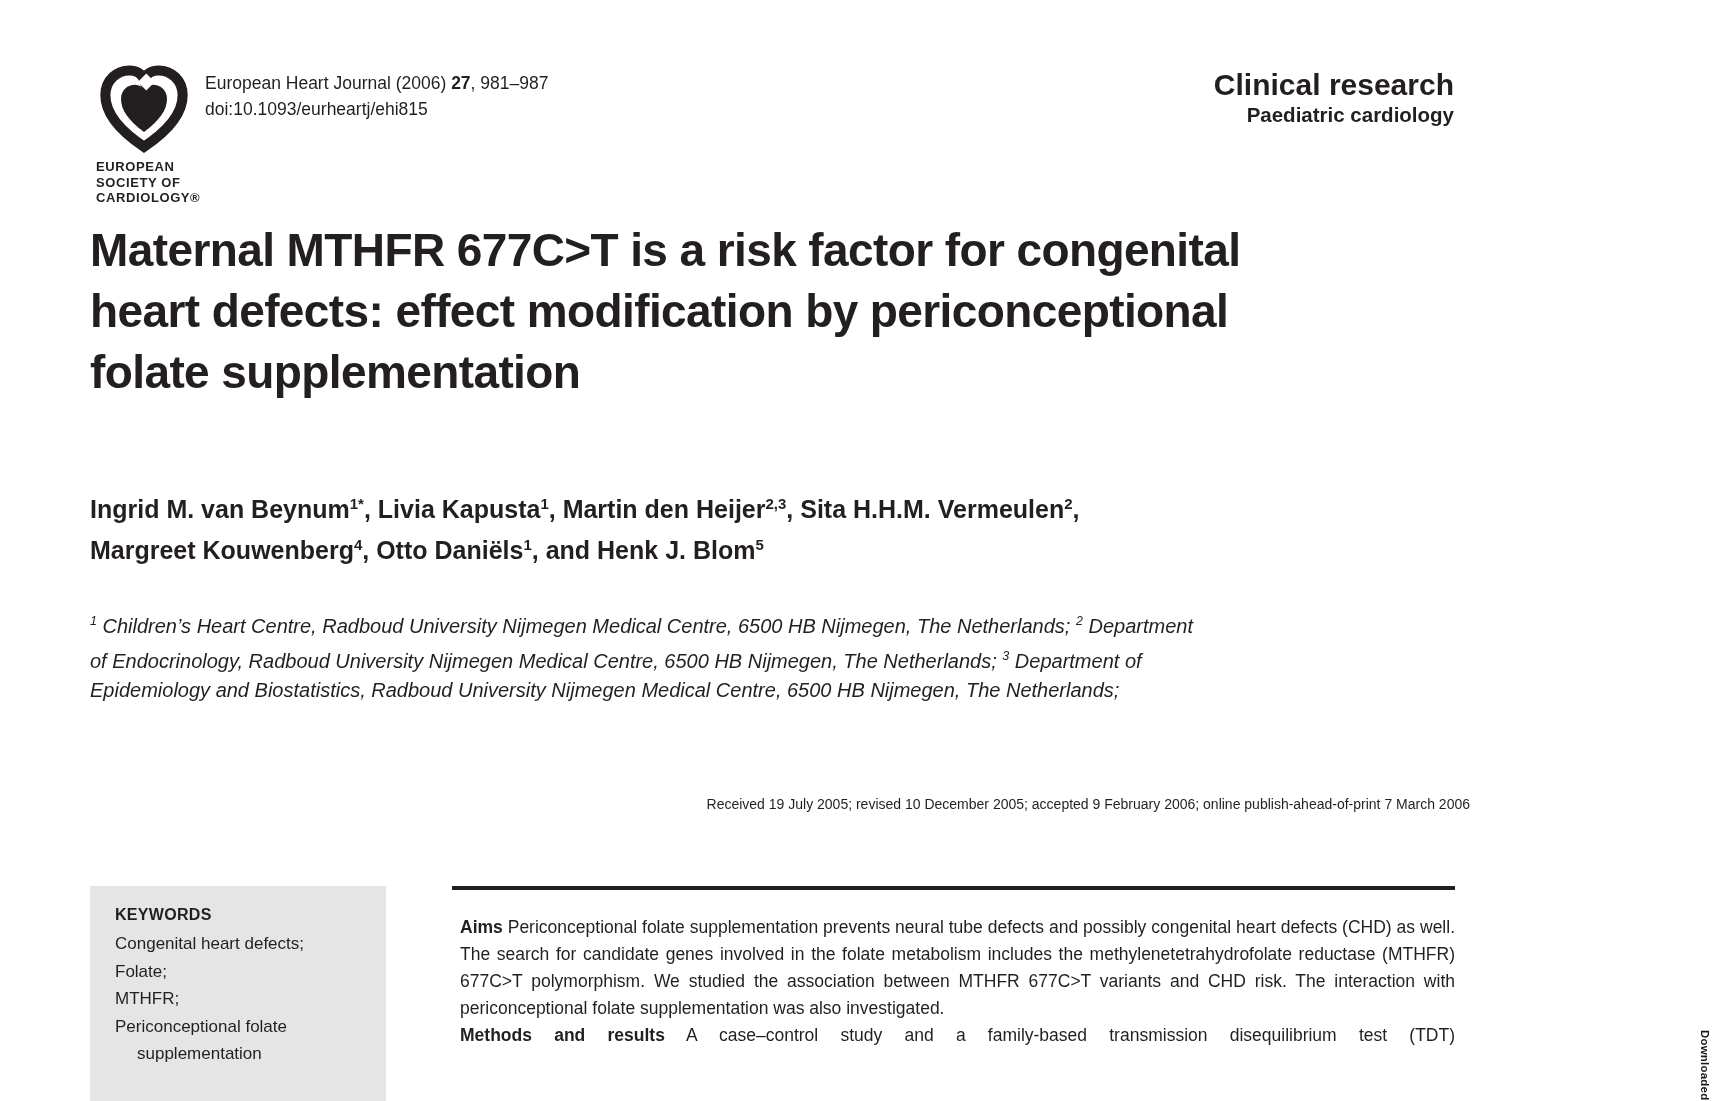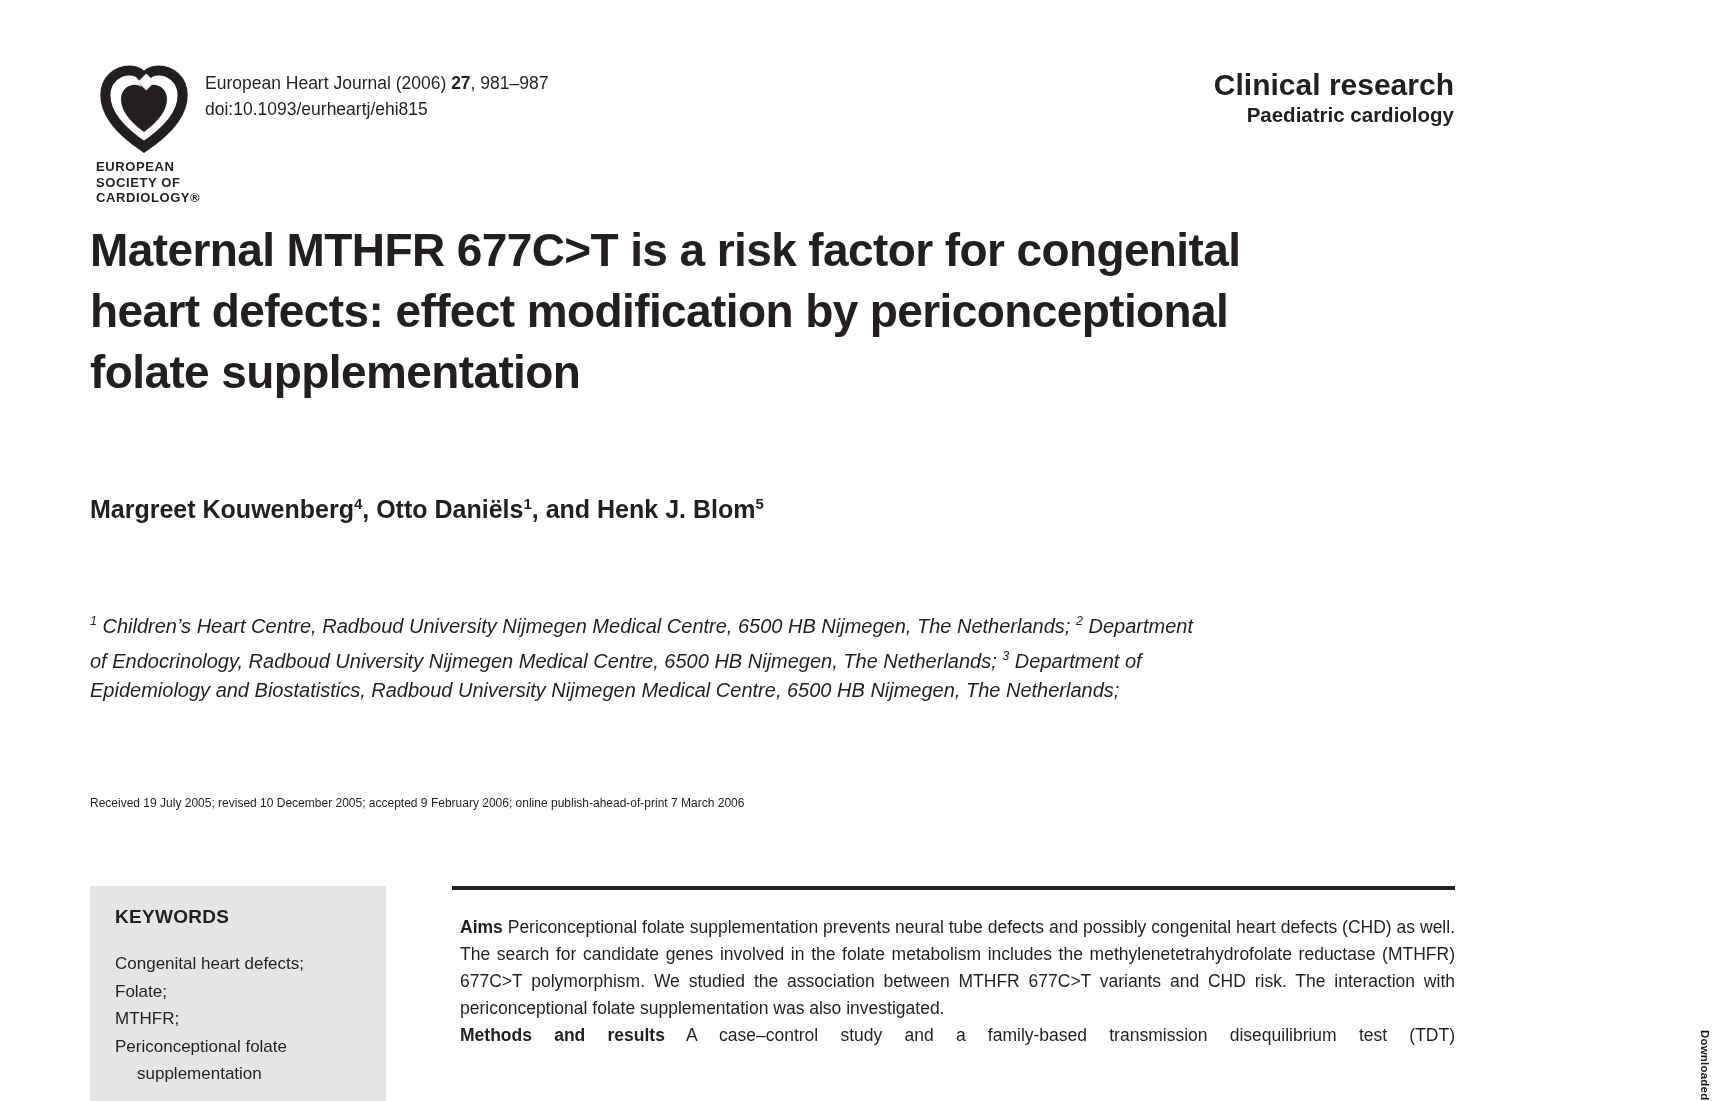--- a/index.html
+++ b/index.html
@@ -20,25 +20,25 @@
   .section-block{right:270px;top:68px;text-align:right;}
   .section-title{font-size:30px;font-weight:bold;line-height:34px;}
   .section-sub{font-size:20.5px;font-weight:bold;line-height:26px;}
 
   
   .title{left:90px;top:220px;width:1420px;font-size:46px;font-weight:bold;line-height:61px;letter-spacing:-0.6px;margin:0;}
   .authors{left:90px;top:486px;width:1400px;font-size:25px;font-weight:bold;line-height:36px;}
   .authors sup{font-size:15px;font-weight:bold;}
   .affiliations{left:90px;top:606px;width:1380px;font-size:20px;font-style:italic;line-height:30px;}
   .affiliations sup{font-size:12.5px;font-style:italic;}
-  .received{left:90px;top:796px;width:1380px;font-size:12px;}
+  .received{left:90px;top:796px;width:1380px;font-size:14px;text-align:right;}
 
   
   .kw-box{left:90px;top:886px;width:296px;height:240px;background:#e6e5e5;box-sizing:border-box;padding:20px 18px 0 25px;}
-  .kw-heading{font-size:19px;font-weight:bold;letter-spacing:0.3px;margin:0 0 22px 0;}
+  .kw-heading{font-size:16px;font-weight:bold;letter-spacing:0.3px;margin:0 0 6px 0;}
   .kw-item{font-size:17px;line-height:27.5px;padding-left:22px;text-indent:-22px;}
 
   
   .abstract-rule{left:452px;top:886px;width:1003px;height:4px;background:#231f20;}
   .abstract{left:452px;top:890px;width:1003px;}
   .abstract p{margin:24px 0 0 8px;font-size:17.5px;line-height:27px;text-align:justify;}
   .abstract p+p{margin-top:0;}
   .abstract p.fill-line{text-align-last:justify;}
   .abstract b{font-weight:bold;}
 
@@ -68,20 +68,21 @@
 </div>
 
 <div class="abs section-block">
   <div class="section-title">Clinical research</div>
   <div class="section-sub">Paediatric cardiology</div>
 </div>
 
 <h1 class="abs title">Maternal MTHFR 677C&gt;T is a risk factor for congenital<br>heart defects: effect modification by periconceptional<br>folate supplementation</h1>
 
 <div class="abs authors">
+  <div>Ingrid M. van Beynum<sup>1*</sup>, Livia Kapusta<sup>1</sup>, Martin den Heijer<sup>2,3</sup>, Sita H.H.M. Vermeulen<sup>2</sup>,</div>
   <div>Margreet Kouwenberg<sup>4</sup>, Otto Daniëls<sup>1</sup>, and Henk J. Blom<sup>5</sup></div>
 </div>
 
 <div class="abs affiliations" id="affiliations">
     <div><sup>1</sup> Children’s Heart Centre, Radboud University Nijmegen Medical Centre, 6500 HB Nijmegen, The Netherlands; <sup>2</sup> Department</div>
     <div>of Endocrinology, Radboud University Nijmegen Medical Centre, 6500 HB Nijmegen, The Netherlands; <sup>3</sup> Department of</div>
     <div>Epidemiology and Biostatistics, Radboud University Nijmegen Medical Centre, 6500 HB Nijmegen, The Netherlands;</div>
   </div>
 
 <div class="abs received">Received 19 July 2005; revised 10 December 2005; accepted 9 February 2006; online publish-ahead-of-print 7 March 2006</div>

